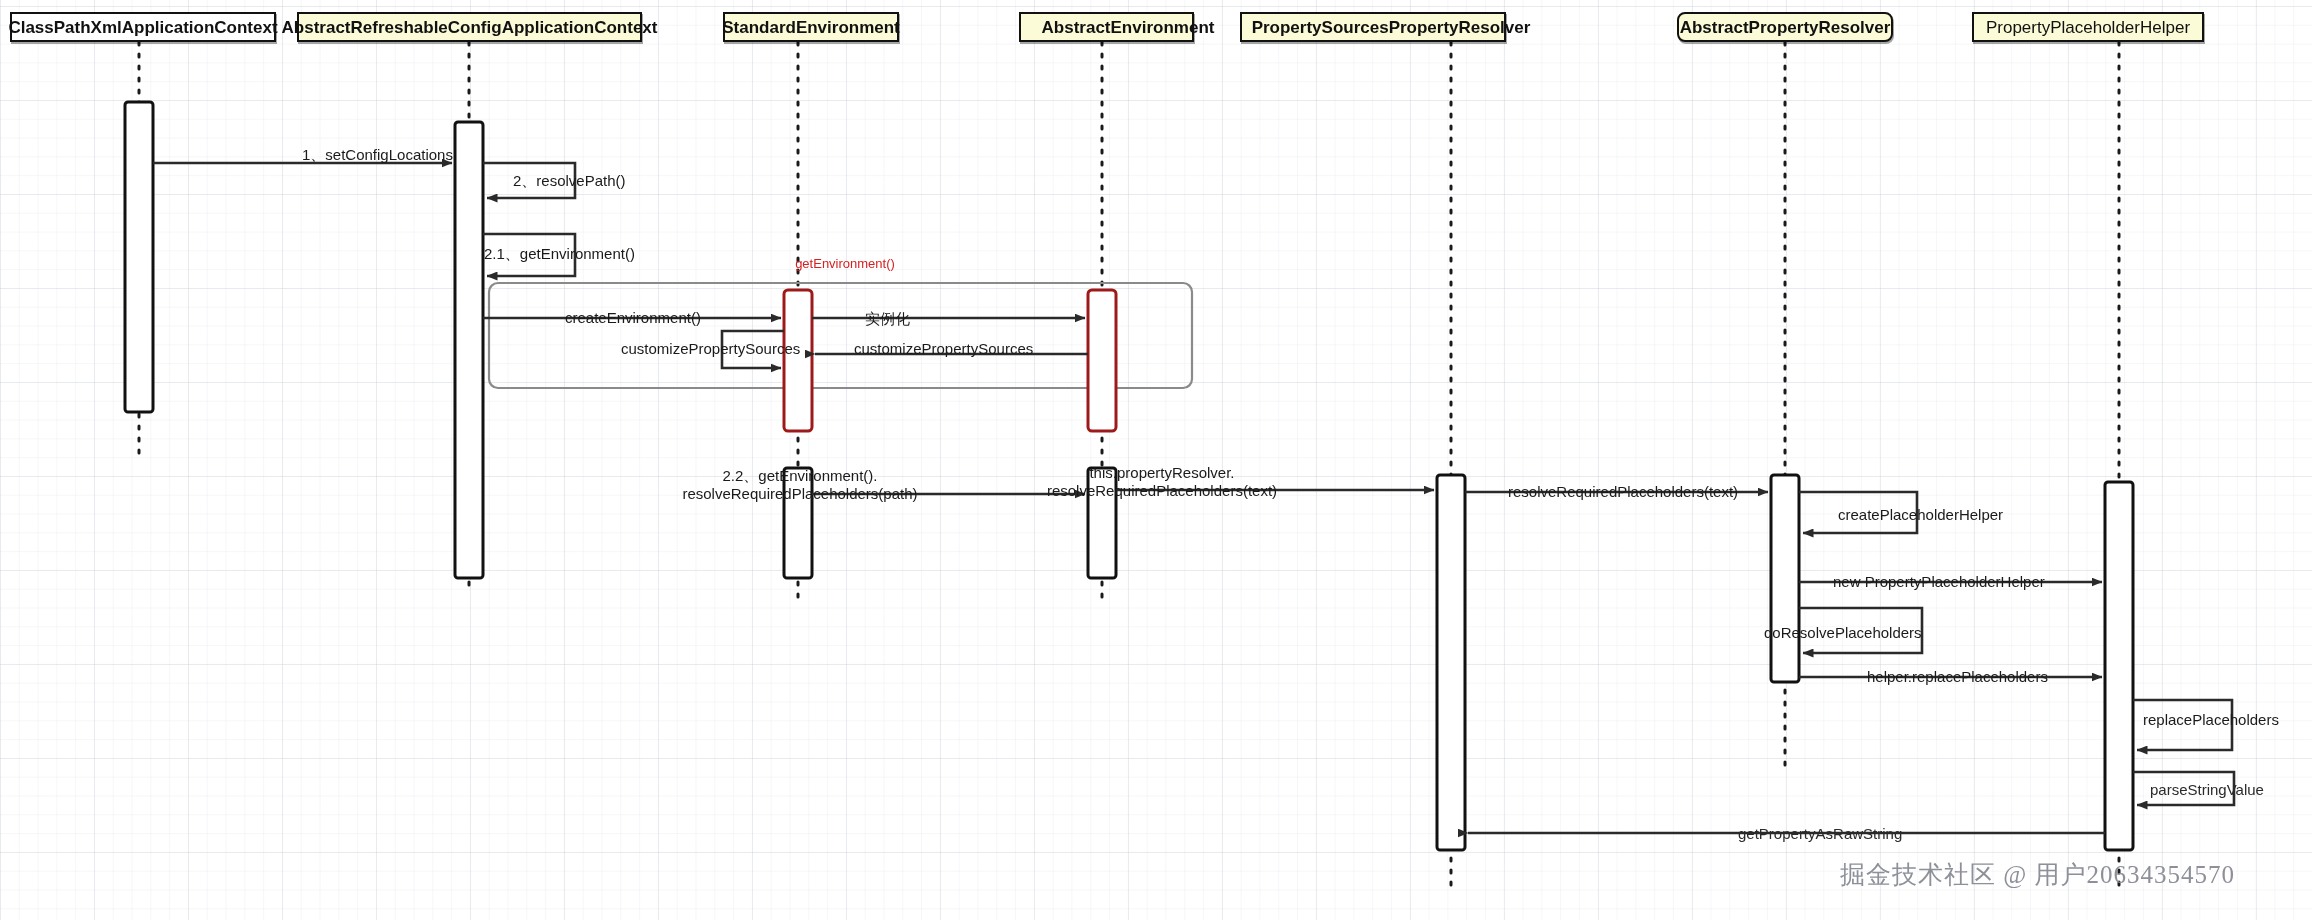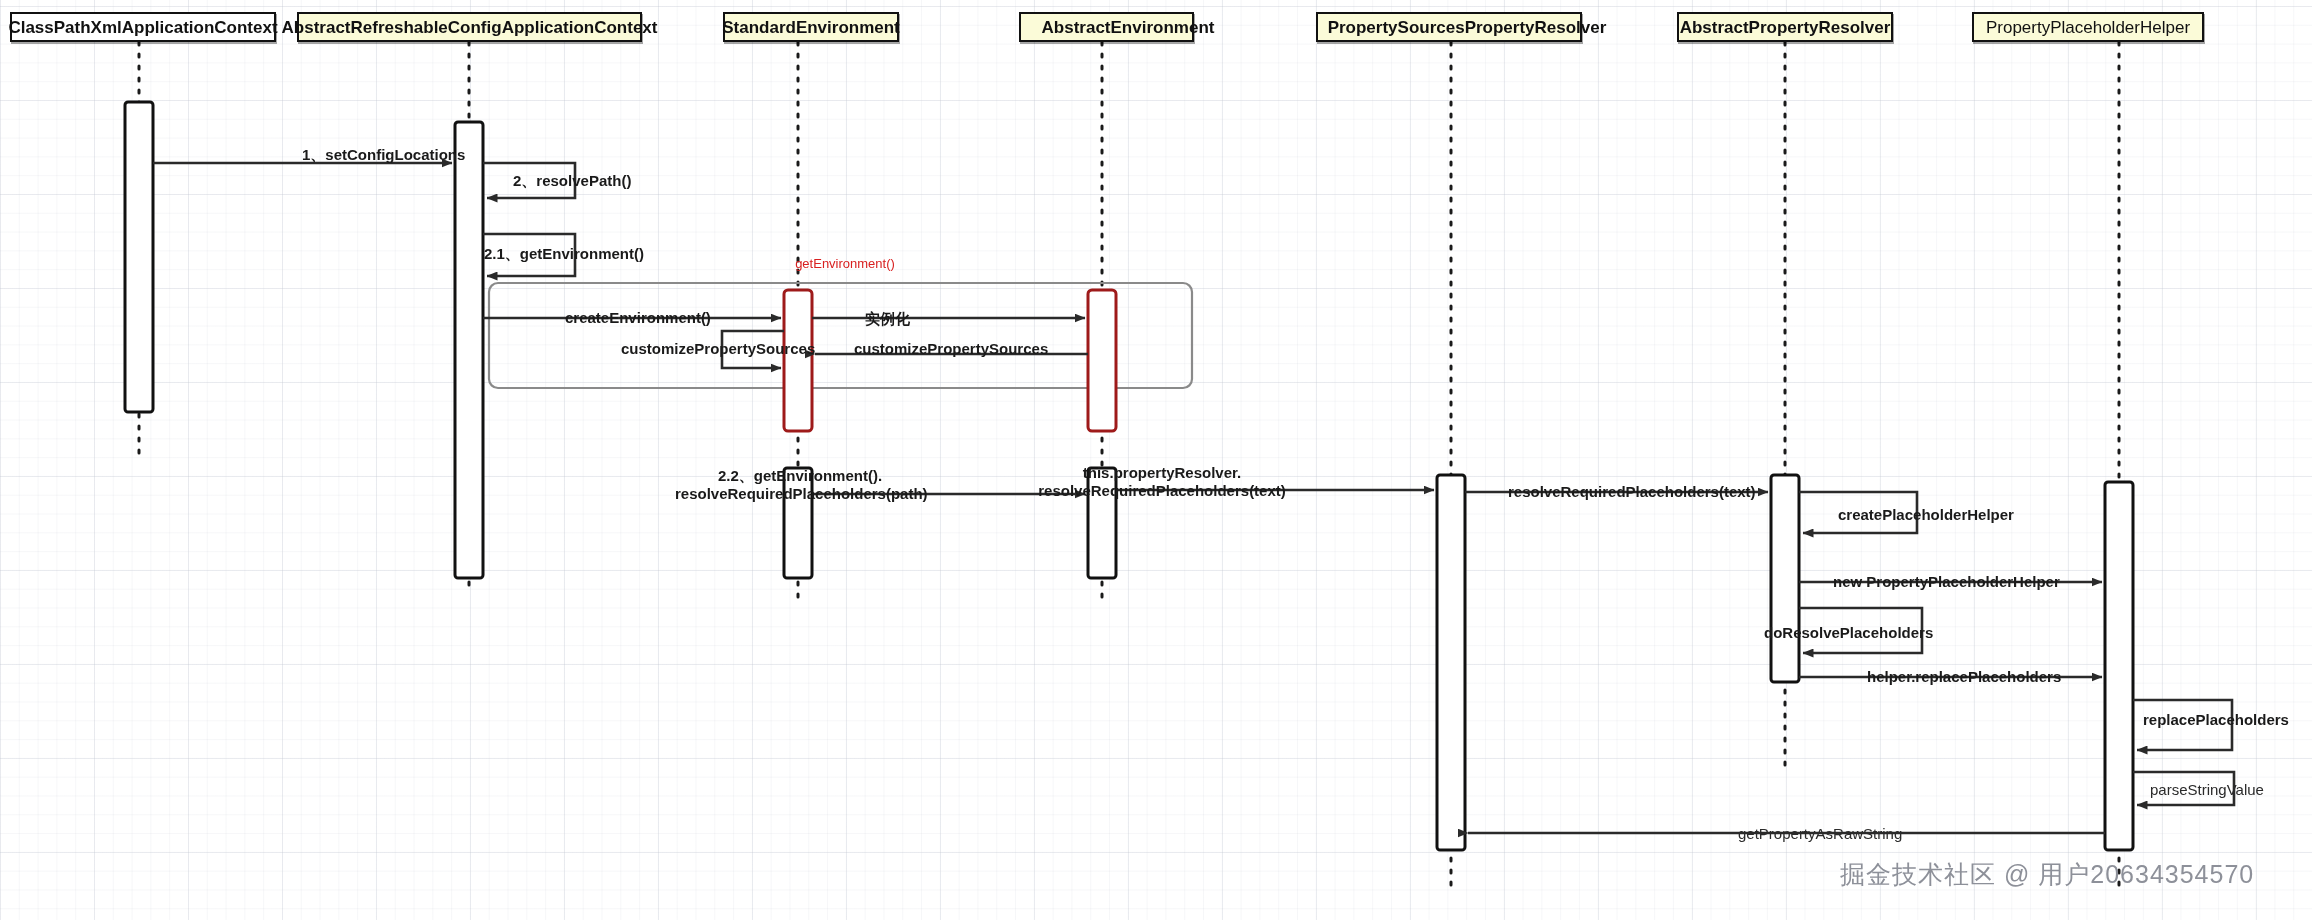--- a/index.html
+++ b/index.html
@@ -50,41 +50,41 @@
   }
   .participant.white-fill {
     background: #ffffff;
   }
   .participant.light-weight {
     font-weight: normal;
   }
   .msg-label {
     position: absolute;
     font-size: 15px;
-    font-weight: bold;
+    font-weight: normal;
     color: #1a1a1a;
     white-space: pre;
     line-height: 1.18;
     text-align: center;
   }
   .msg-label.thin {
     font-weight: normal;
     color: #2a2a2a;
   }
   .msg-label.red {
     color: #d82020;
     font-weight: normal;
     font-size: 13px;
   }
   .watermark {
     position: absolute;
     font-size: 25px;
     color: #8d9099;
     white-space: nowrap;
-    font-family: Liberation Sans, sans-serif;
+    font-family: Liberation Serif, serif;
     letter-spacing: 1px;
   }
 </style>
 </head>
 <body>
 
 <div id="canvas">
 
   <svg id="svg-layer" viewBox="0 0 2312 920" xmlns="http://www.w3.org/2000/svg">
     <defs>
@@ -169,25 +169,25 @@
   </div>
 
   <div class="participant" style="left:723px; top:12px; width:176px;">
     <span>StandardEnvironment</span>
   </div>
 
   <div class="participant" style="left:1019px; top:12px; width:175px;padding-left:43px;">
     <span>AbstractEnvironment</span>
   </div>
 
-  <div class="participant" style="left:1316px; top:12px; width:266px;padding-left:36px;">
+  <div class="participant" style="left:1240px; top:12px; width:266px;padding-left:36px;">
     <span>PropertySourcesPropertyResolver</span>
   </div>
 
-  <div class="participant" style="left:1677px; top:12px; width:216px;">
+  <div class="participant" style="left:1677px; top:12px; width:216px;border-radius:8px;">
     <span>AbstractPropertyResolver</span>
   </div>
 
   <div class="participant light-weight" style="left:1972px; top:12px; width:232px;">
     <span>PropertyPlaceholderHelper</span>
   </div>
 
   <div class="msg-label red" style="left:845px; top:256px; transform:translateX(-50%);">getEnvironment()</div>
 
   <div class="msg-label" style="left:302px; top:146px;">1、setConfigLocations</div>

